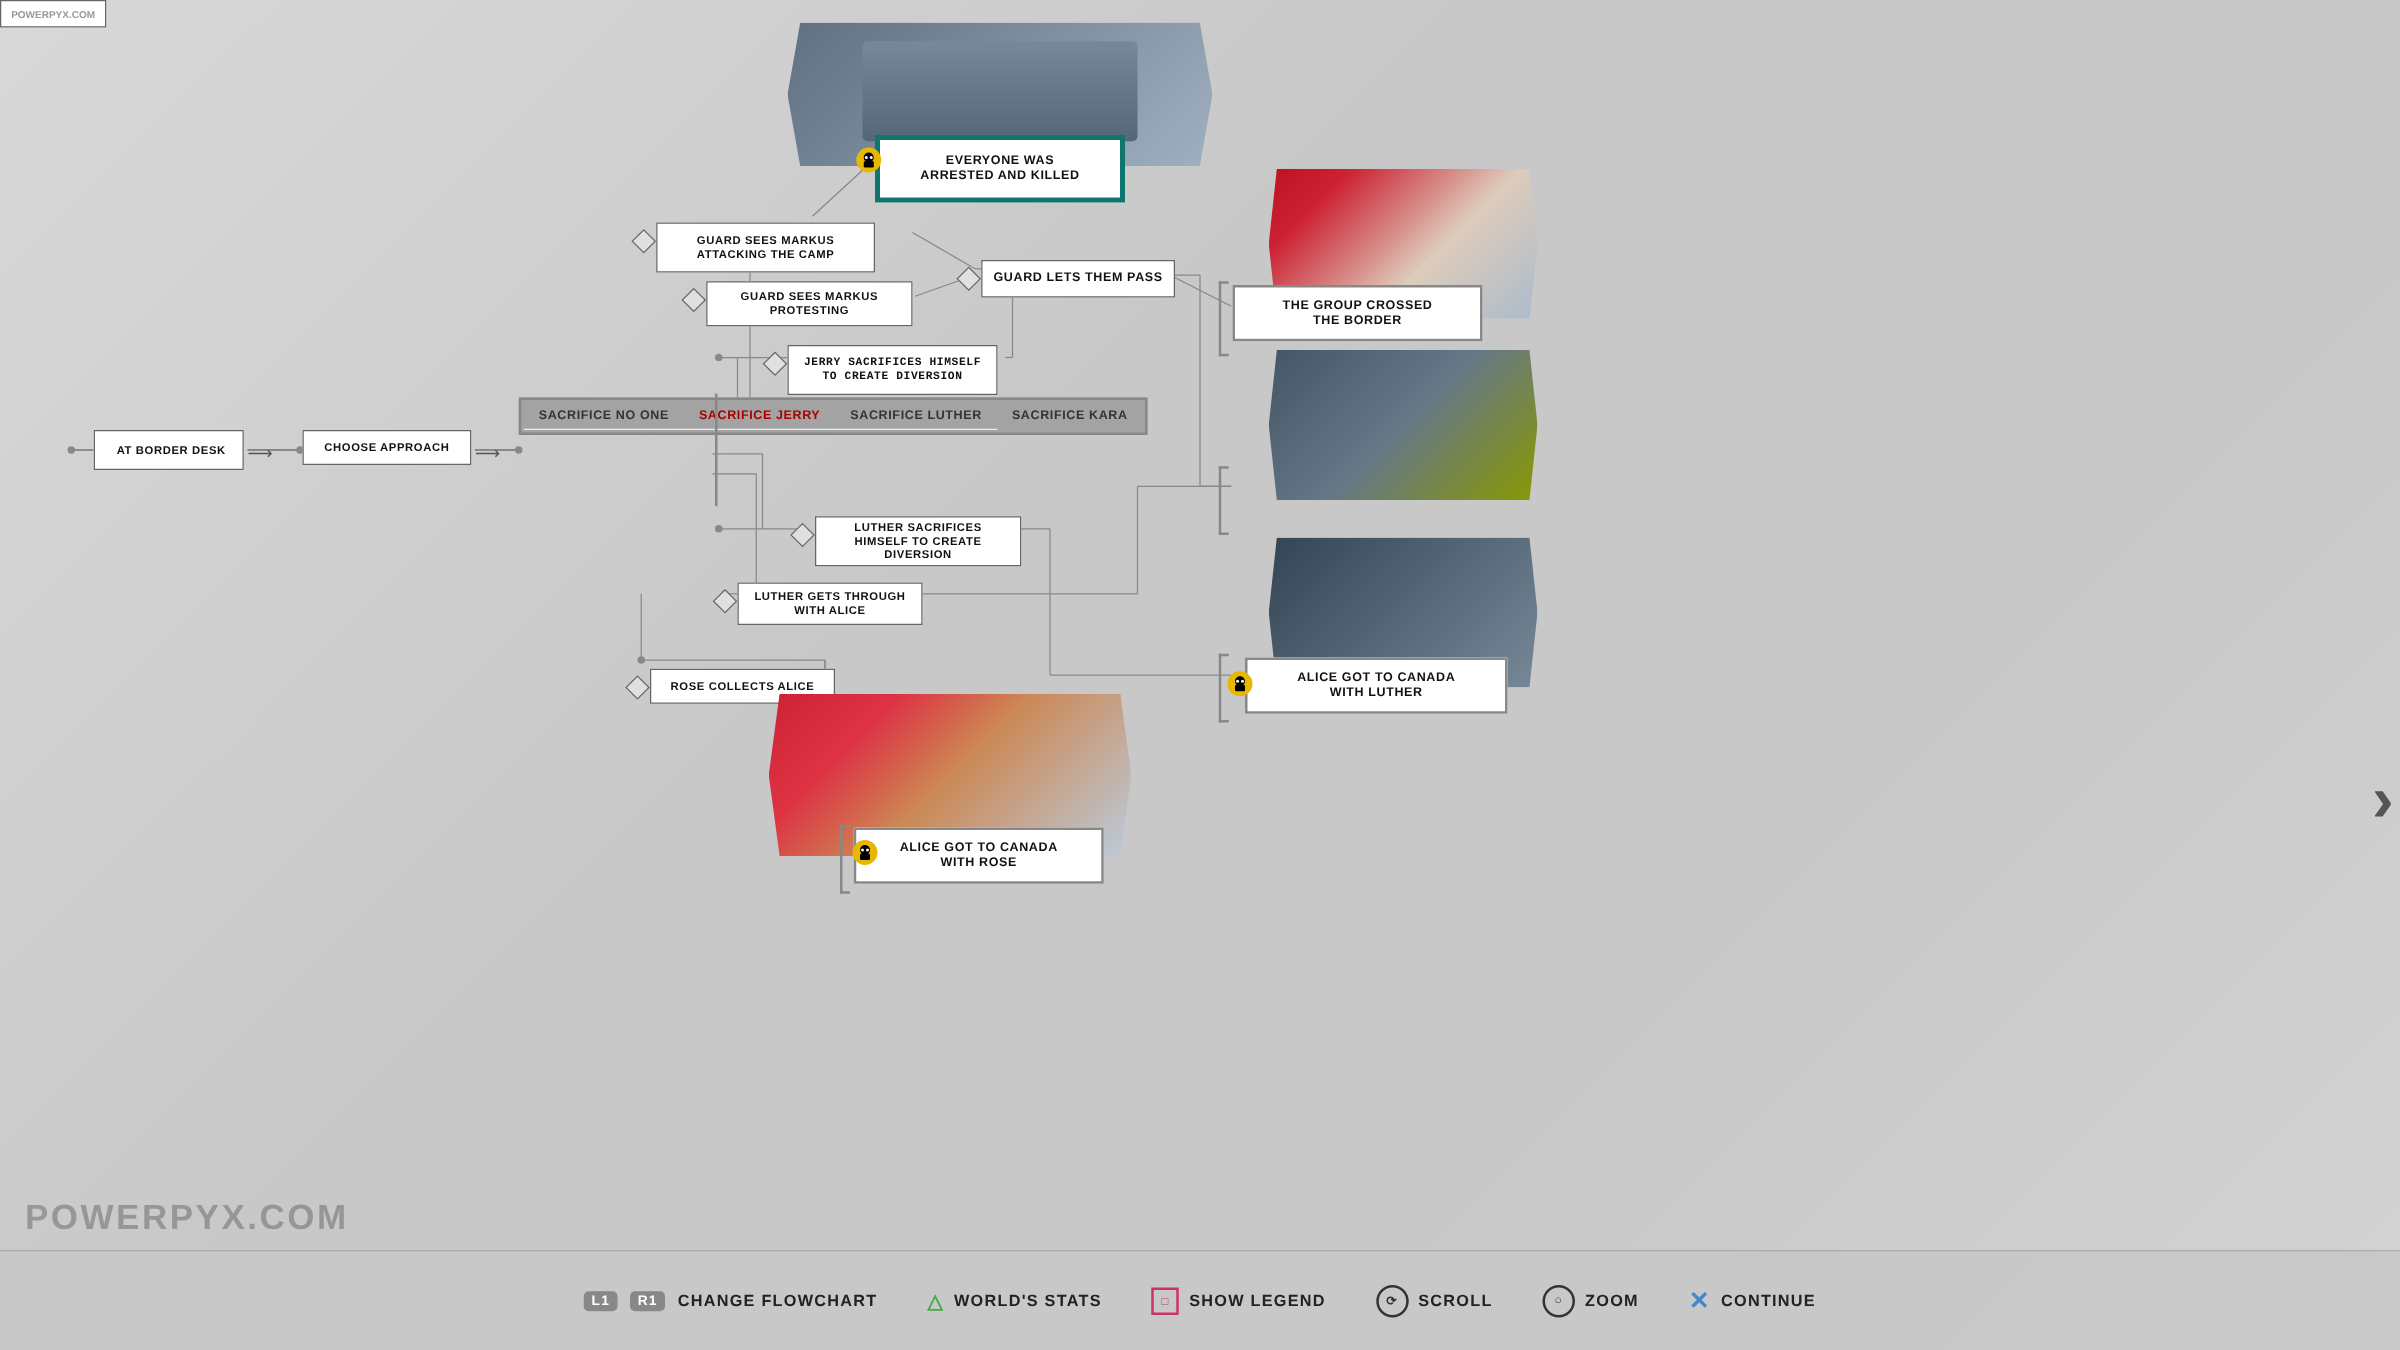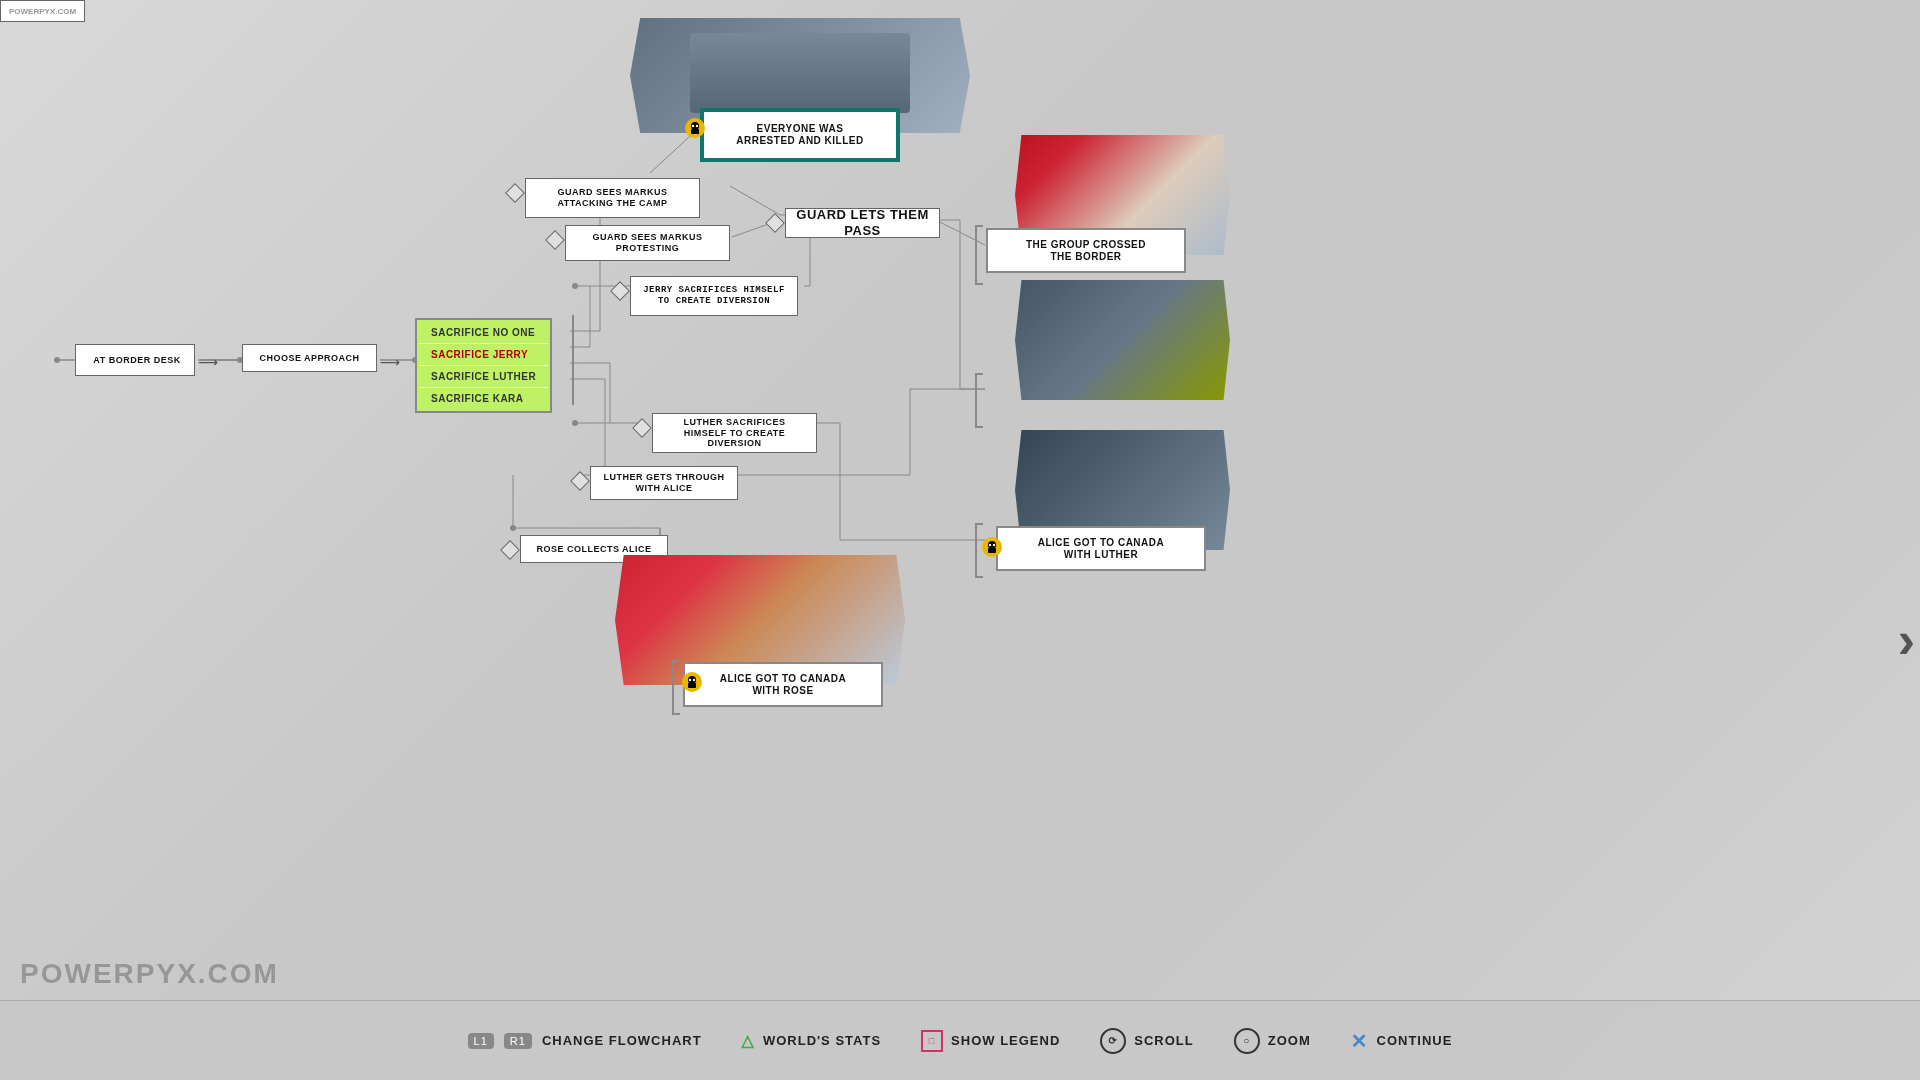--- a/index.html
+++ b/index.html
@@ -115,21 +115,21 @@
       justify-content: center;
       font-size: 9px;
       color: #cc3366;
     }
 
     .btn-l1r1 {
       background: #888;
       border-radius: 4px;
       padding: 2px 6px;
       font-size: 11px;
-      font-weight: normal;
+      font-weight: bold;
       color: white;
       margin-right: 2px;
     }
 
     
     .watermark {
       position: absolute;
       bottom: 90px;
       left: 20px;
       font-size: 28px;
@@ -160,25 +160,25 @@
       justify-content: center;
       font-size: 9px;
       font-weight: bold;
       color: #111;
       padding: 3px 5px;
     }
 
     
     .sacrifice-menu {
       position: absolute;
-      background: #bef264;
+      background: #a3a3a3;
       border: 2px solid #888;
       padding: 2px;
       display: flex;
-      flex-direction: column;
+      flex-direction: row;
     }
 
     .sacrifice-item {
       padding: 5px 12px;
       font-size: 10px;
       font-weight: bold;
       letter-spacing: 0.5px;
       color: #333;
       border-bottom: 1px solid #eee;
     }
@@ -302,21 +302,21 @@
 
   <div style="position:absolute; left:620px; top:276px;font-family:Liberation Mono, monospace;">
     <div style="width:14px; height:14px; background:#e0e0e0; border:1.5px solid #666; transform:rotate(45deg); position:absolute; left:-7px; top:8px;"></div>
     <div class="node" style="position:relative; left:10px; top:0; width:168px; height:40px; font-size:9px;">
       JERRY SACRIFICES HIMSELF<br>TO CREATE DIVERSION
     </div>
   </div>
 
   <div style="position:absolute; left:775px; top:208px;">
     <div style="width:14px; height:14px; background:#e0e0e0; border:1.5px solid #666; transform:rotate(45deg); position:absolute; left:-7px; top:8px;"></div>
-    <div class="node" style="position:relative; left:10px; top:0; width:155px; height:30px; font-size:13px;">
+    <div class="node" style="position:relative; left:10px; top:0; width:155px; height:30px; font-size:10px;">
       GUARD LETS THEM PASS
     </div>
   </div>
 
   <div style="position:absolute; left:642px; top:413px;">
     <div style="width:14px; height:14px; background:#e0e0e0; border:1.5px solid #666; transform:rotate(45deg); position:absolute; left:-7px; top:8px;"></div>
     <div class="node" style="position:relative; left:10px; top:0; width:165px; height:40px; font-size:9px;">
       LUTHER SACRIFICES<br>HIMSELF TO CREATE<br>DIVERSION
     </div>
   </div>

